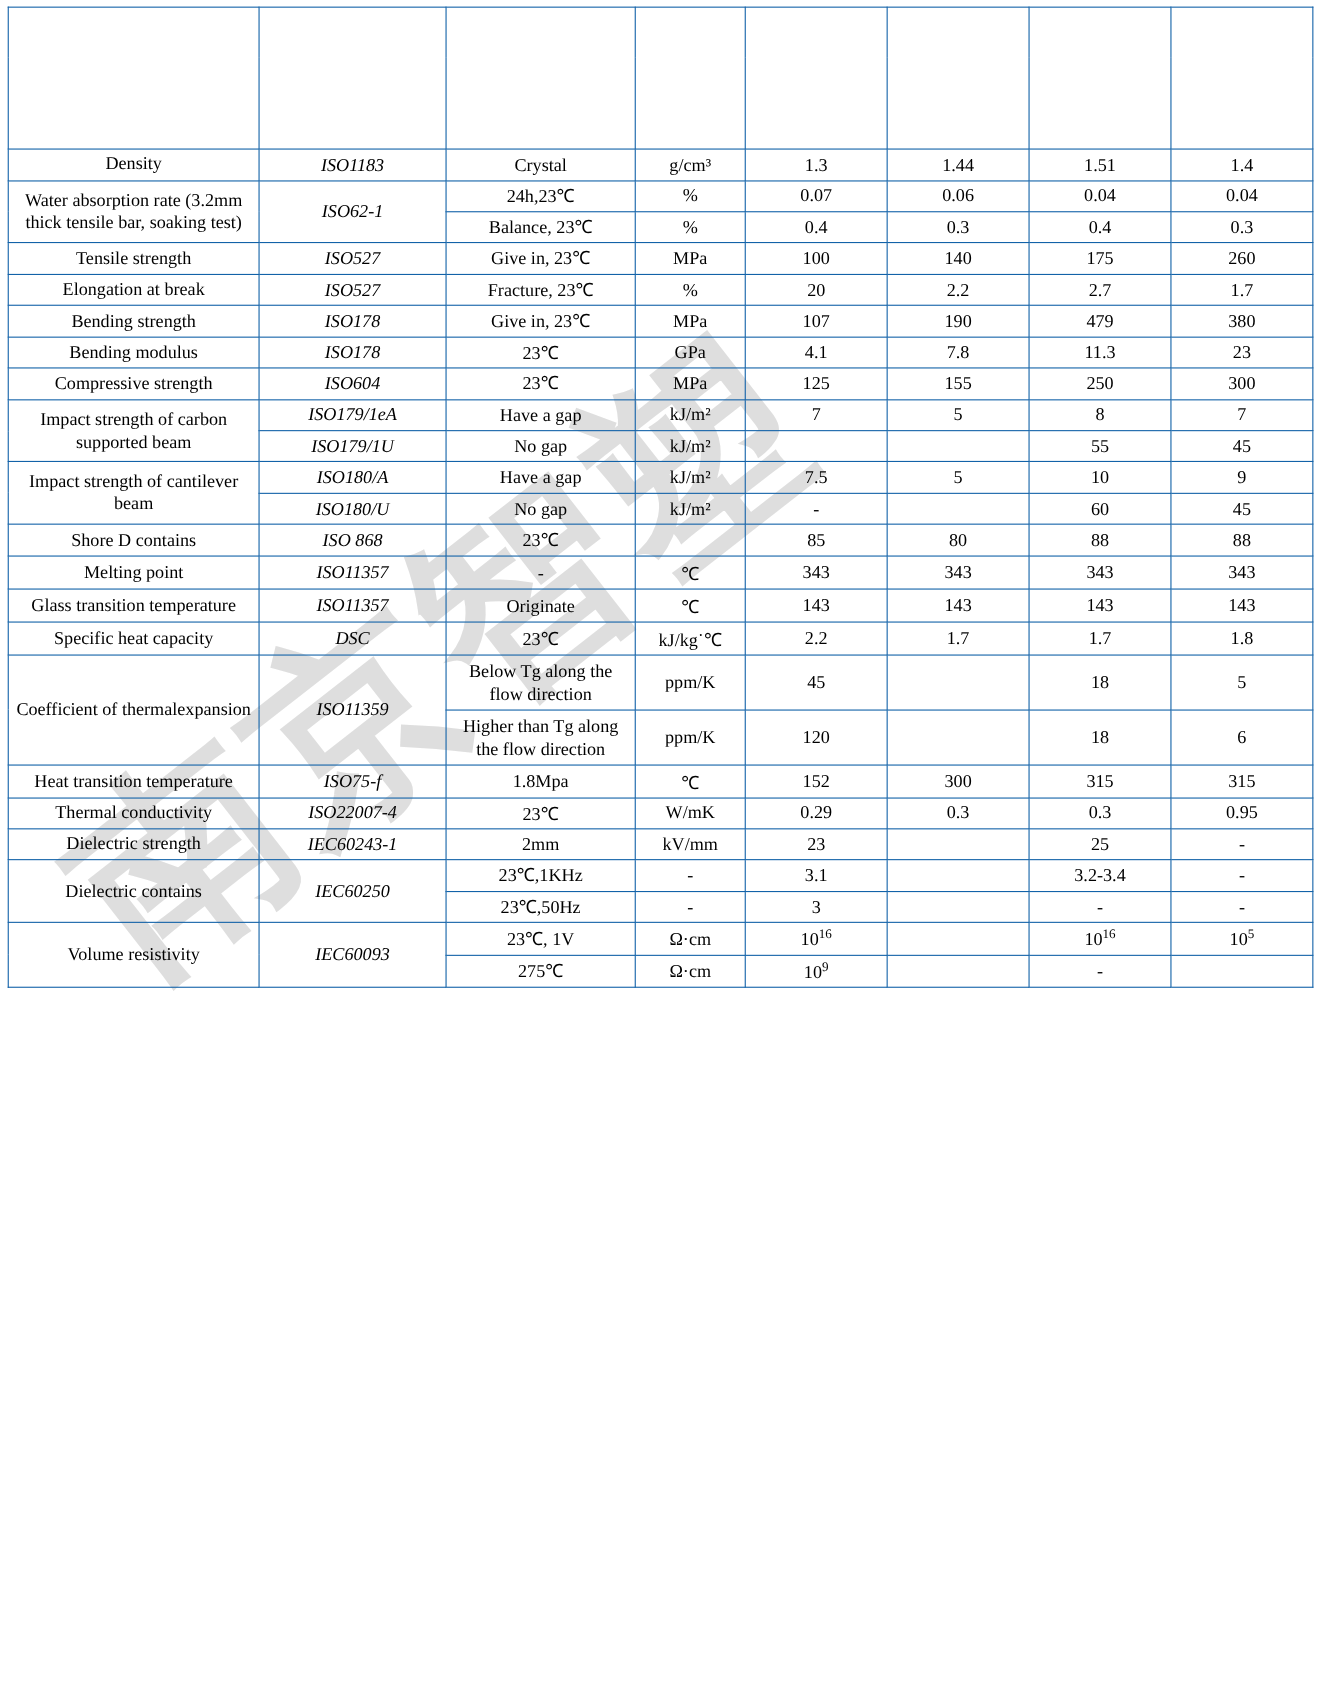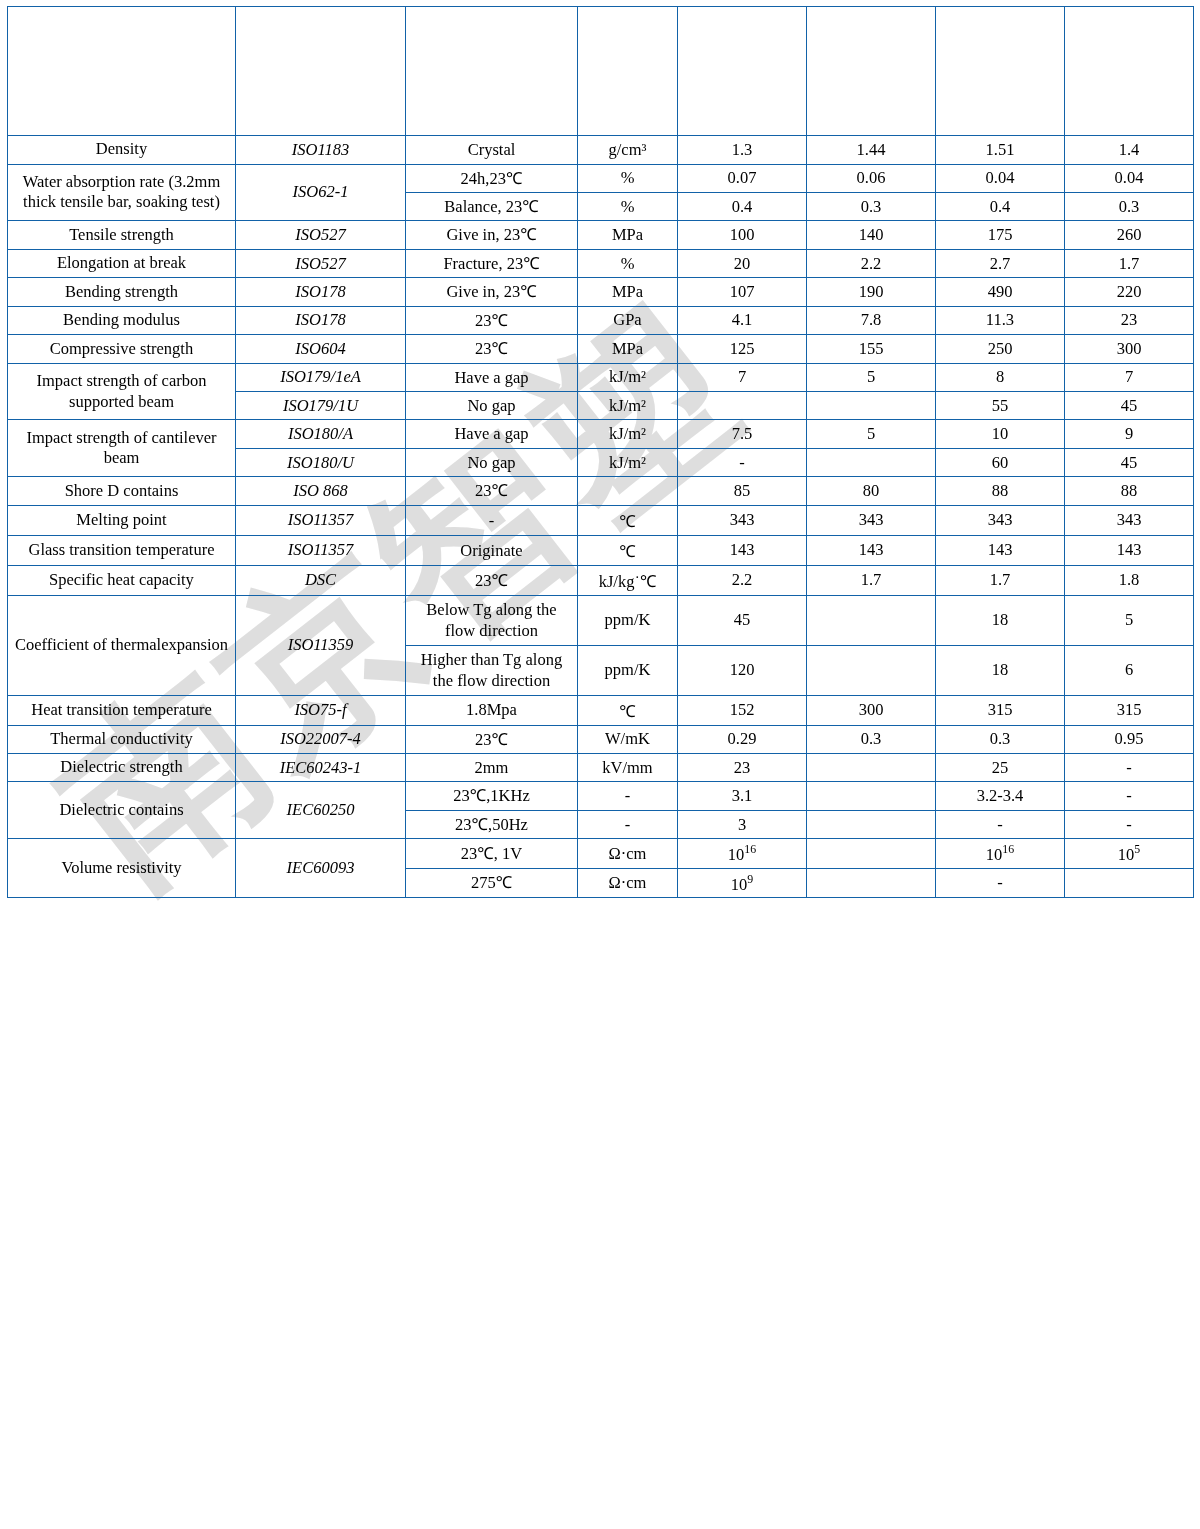--- a/index.html
+++ b/index.html
@@ -190,22 +190,22 @@
           <td class="valcell">2.7</td>
           <td class="valcell">1.7</td>
         </tr>
         <tr>
           <td class="itemcell">Bending strength</td>
           <td class="critcell">ISO178</td>
           <td class="condcell">Give in, 23℃</td>
           <td class="unitcell">MPa</td>
           <td class="valcell">107</td>
           <td class="valcell">190</td>
-          <td class="valcell">490</td>
-          <td class="valcell">220</td>
+          <td class="valcell">479</td>
+          <td class="valcell">380</td>
         </tr>
         <tr>
           <td class="itemcell">Bending modulus</td>
           <td class="critcell">ISO178</td>
           <td class="condcell">23℃</td>
           <td class="unitcell">GPa</td>
           <td class="valcell">4.1</td>
           <td class="valcell">7.8</td>
           <td class="valcell">11.3</td>
           <td class="valcell">23</td>

